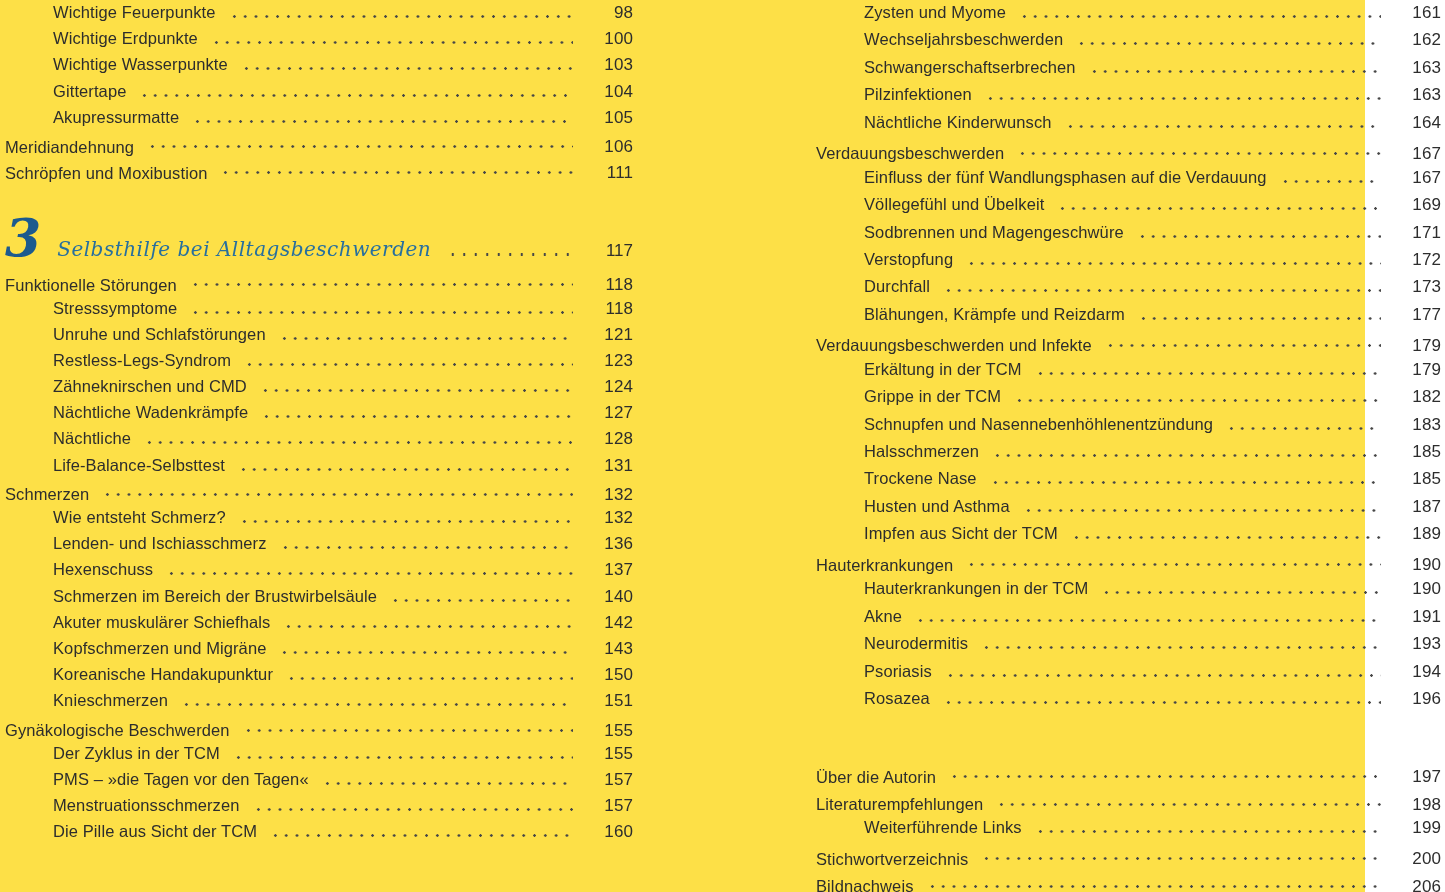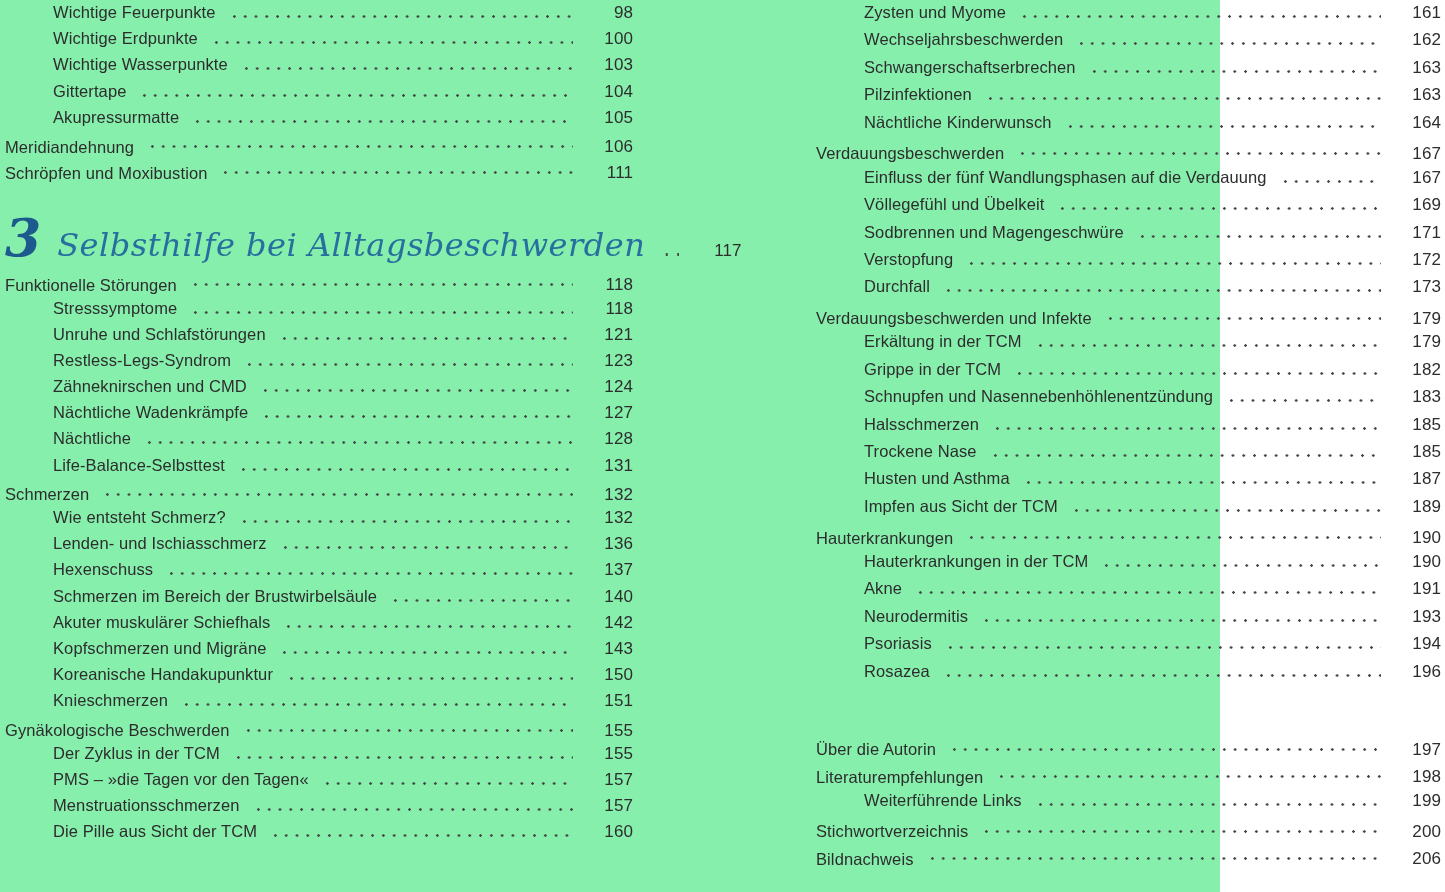--- a/index.html
+++ b/index.html
@@ -5,22 +5,22 @@
   html, body { margin: 0; padding: 0; }
   body {
     width: 1445px; height: 892px;
     background: #ffffff;
     font-family: "Liberation Sans", sans-serif;
     color: #2d2d2d;
     overflow: hidden;
   }
   .page {
     position: relative;
-    width: 1220px; height: 892px;
-    background: #86efac;
+    width: 1365px; height: 892px;
+    background: #fde047;
   }
   .col {
     position: absolute;
     top: 3px;
     display: block;
   }
   .col-left  { left: 5px;   width: 628px; --pitch: 26.2px; }
   .col-right { left: 816px; width: 625px; --pitch: 27.45px; }
 
   .row {
@@ -71,21 +71,21 @@
     font-weight: bold;
     font-size: 52px;
     line-height: 1;
     color: #1c5a8e;
     margin-right: 16px;
   }
   .chapter-title {
     flex: none;
     font-family: "DejaVu Serif", serif;
     font-style: italic;
-    font-size: 32px;
+    font-size: 20px;
     letter-spacing: 0.5px;
     color: #276f9e;
   }
   .block-chapter .dots {
     margin: 0 16px 2px 16px;
     background-size: 11.5px 3px;
   }
 
   
   .col-right .block + .block { margin-top: 47px; }
@@ -301,20 +301,25 @@
         <div class="row indent-1">
           <span class="label">Verstopfung</span>
           <span class="dots"></span>
           <span class="page-num">172</span>
         </div>
         <div class="row indent-1">
           <span class="label">Durchfall</span>
           <span class="dots"></span>
           <span class="page-num">173</span>
         </div>
+        <div class="row indent-1">
+          <span class="label">Blähungen, Krämpfe und Reizdarm</span>
+          <span class="dots"></span>
+          <span class="page-num">177</span>
+        </div>
         <div class="row indent-0">
           <span class="label">Verdauungsbeschwerden und Infekte</span>
           <span class="dots"></span>
           <span class="page-num">179</span>
         </div>
         <div class="row indent-1">
           <span class="label">Erkältung in der TCM</span>
           <span class="dots"></span>
           <span class="page-num">179</span>
         </div>

